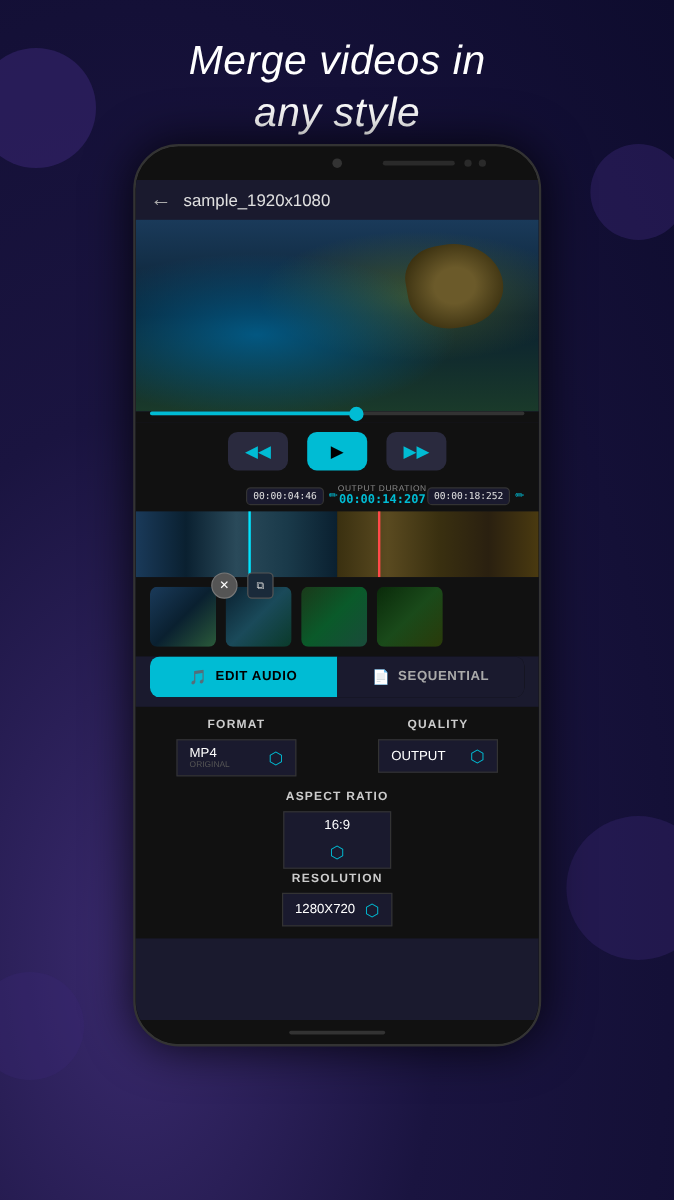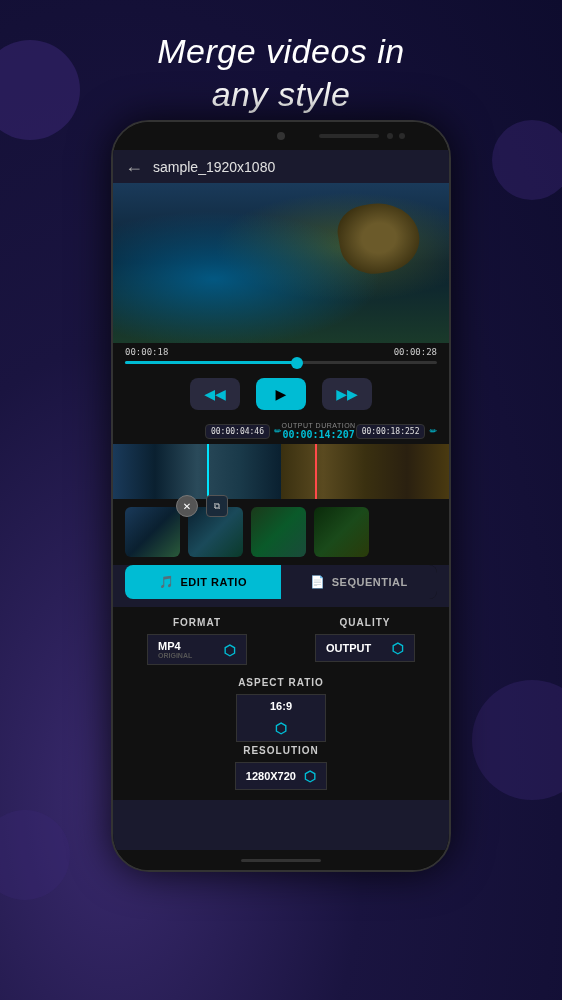--- a/index.html
+++ b/index.html
@@ -426,21 +426,20 @@
       border-radius: 0;
       padding: 5px 10px;
       color: #fff;
       font-size: 11px;
       display: flex;
       align-items: center;
       justify-content: space-between;
       gap: 8px;
       min-width: 100px;
       cursor: pointer;
-      font-weight: bold;
     }
     .dropdown-arrow {
       color: #00bcd4;
       font-size: 14px;
     }
     .dropdown-sublabel {
       color: #555;
       font-size: 7px;
       text-align: center;
       width: 100%;
@@ -524,24 +523,20 @@
       <div class="app-header">
         <span class="back-arrow">←</span>
         <span class="app-title">sample_1920x1080</span>
       </div>
 
       <div class="video-preview">
         <div class="video-ocean"></div>
         <div class="video-rock"></div>
       </div>
 
-      <div class="timestamps">
-        <span class="timestamp">00:00:18</span>
-        <span class="timestamp">00:00:28</span>
-      </div>
 
       <div class="progress-bar-container">
         <div class="progress-bar-track">
           <div class="progress-bar-fill" style="width:55%;"></div>
           <div class="progress-thumb" style="left:55%;"></div>
         </div>
       </div>
 
       <div class="playback-controls">
         <button class="ctrl-btn">
@@ -596,21 +591,21 @@
           <div class="clip-thumb-inner clip-falls"></div>
         </div>
         <div class="clip-thumb">
           <div class="clip-thumb-inner clip-green"></div>
         </div>
       </div>
 
       <div class="action-tabs">
         <div class="action-tab action-tab-active">
           <span class="tab-icon">🎵</span>
-          <span>EDIT RATIO</span>
+          <span>EDIT AUDIO</span>
         </div>
         <div class="action-tab action-tab-inactive">
           <span class="tab-icon">📄</span>
           <span>SEQUENTIAL</span>
         </div>
       </div>
 
       <div class="settings-section">
         <div class="settings-grid">
 

